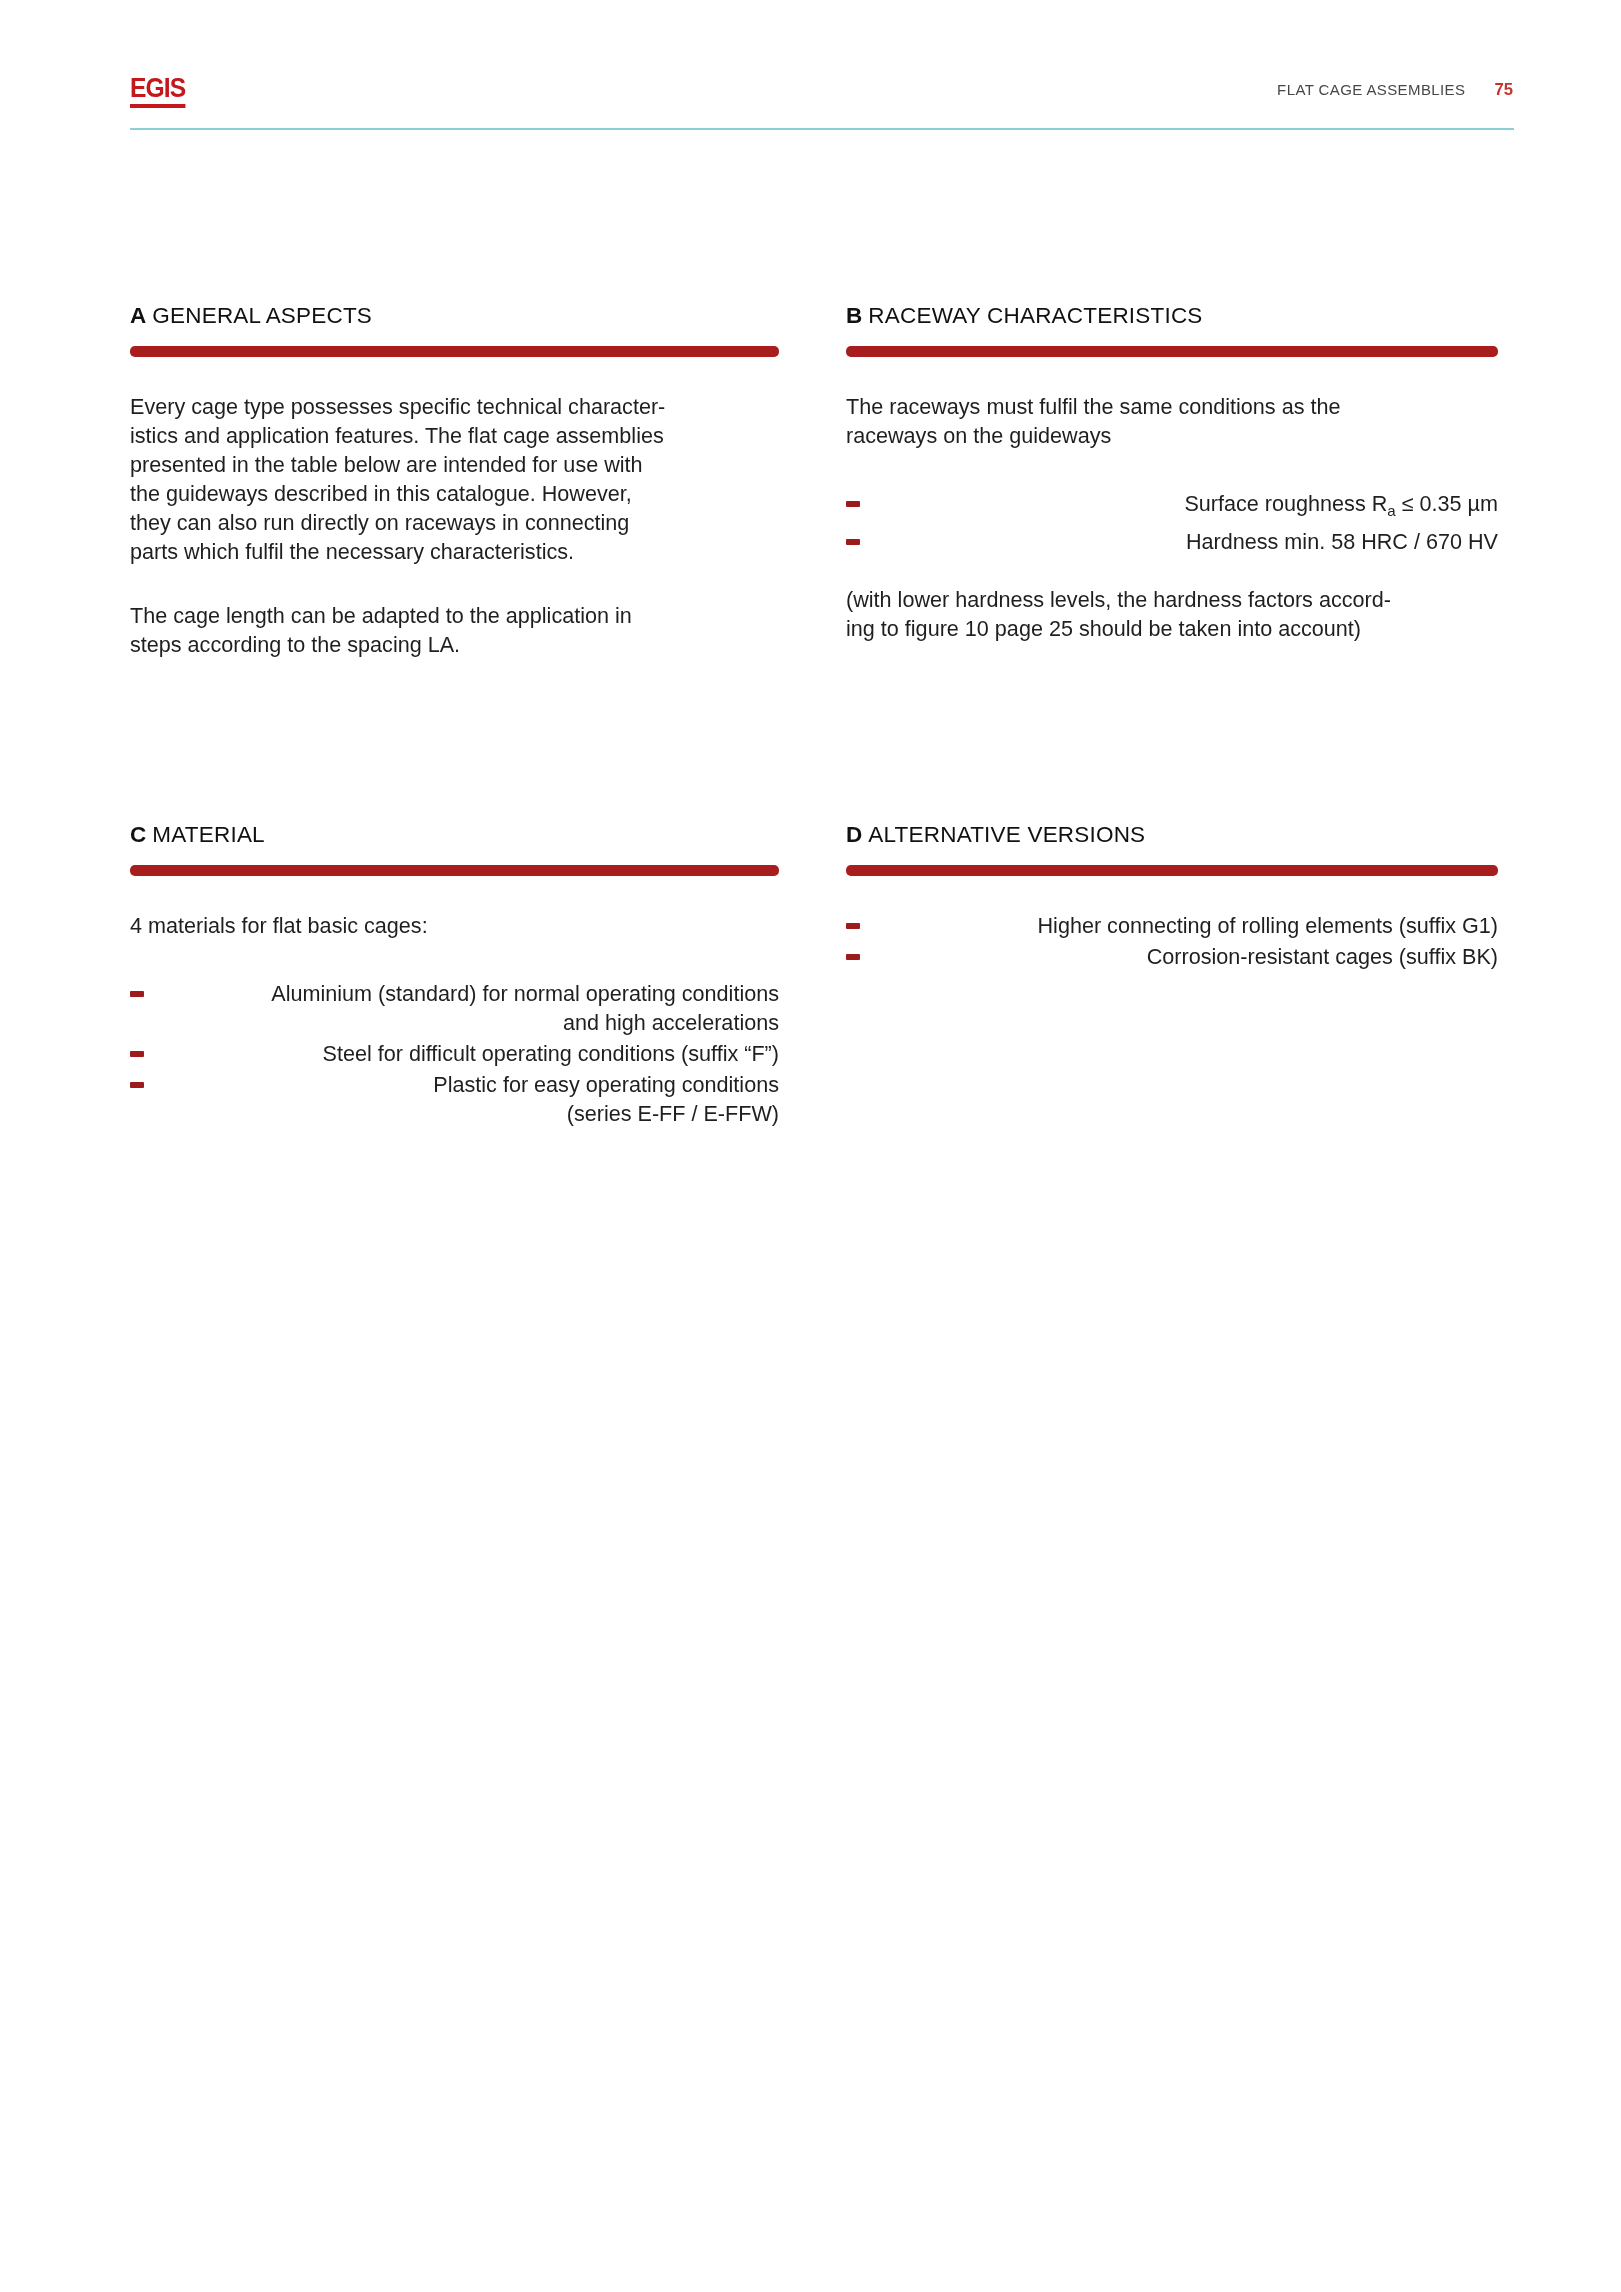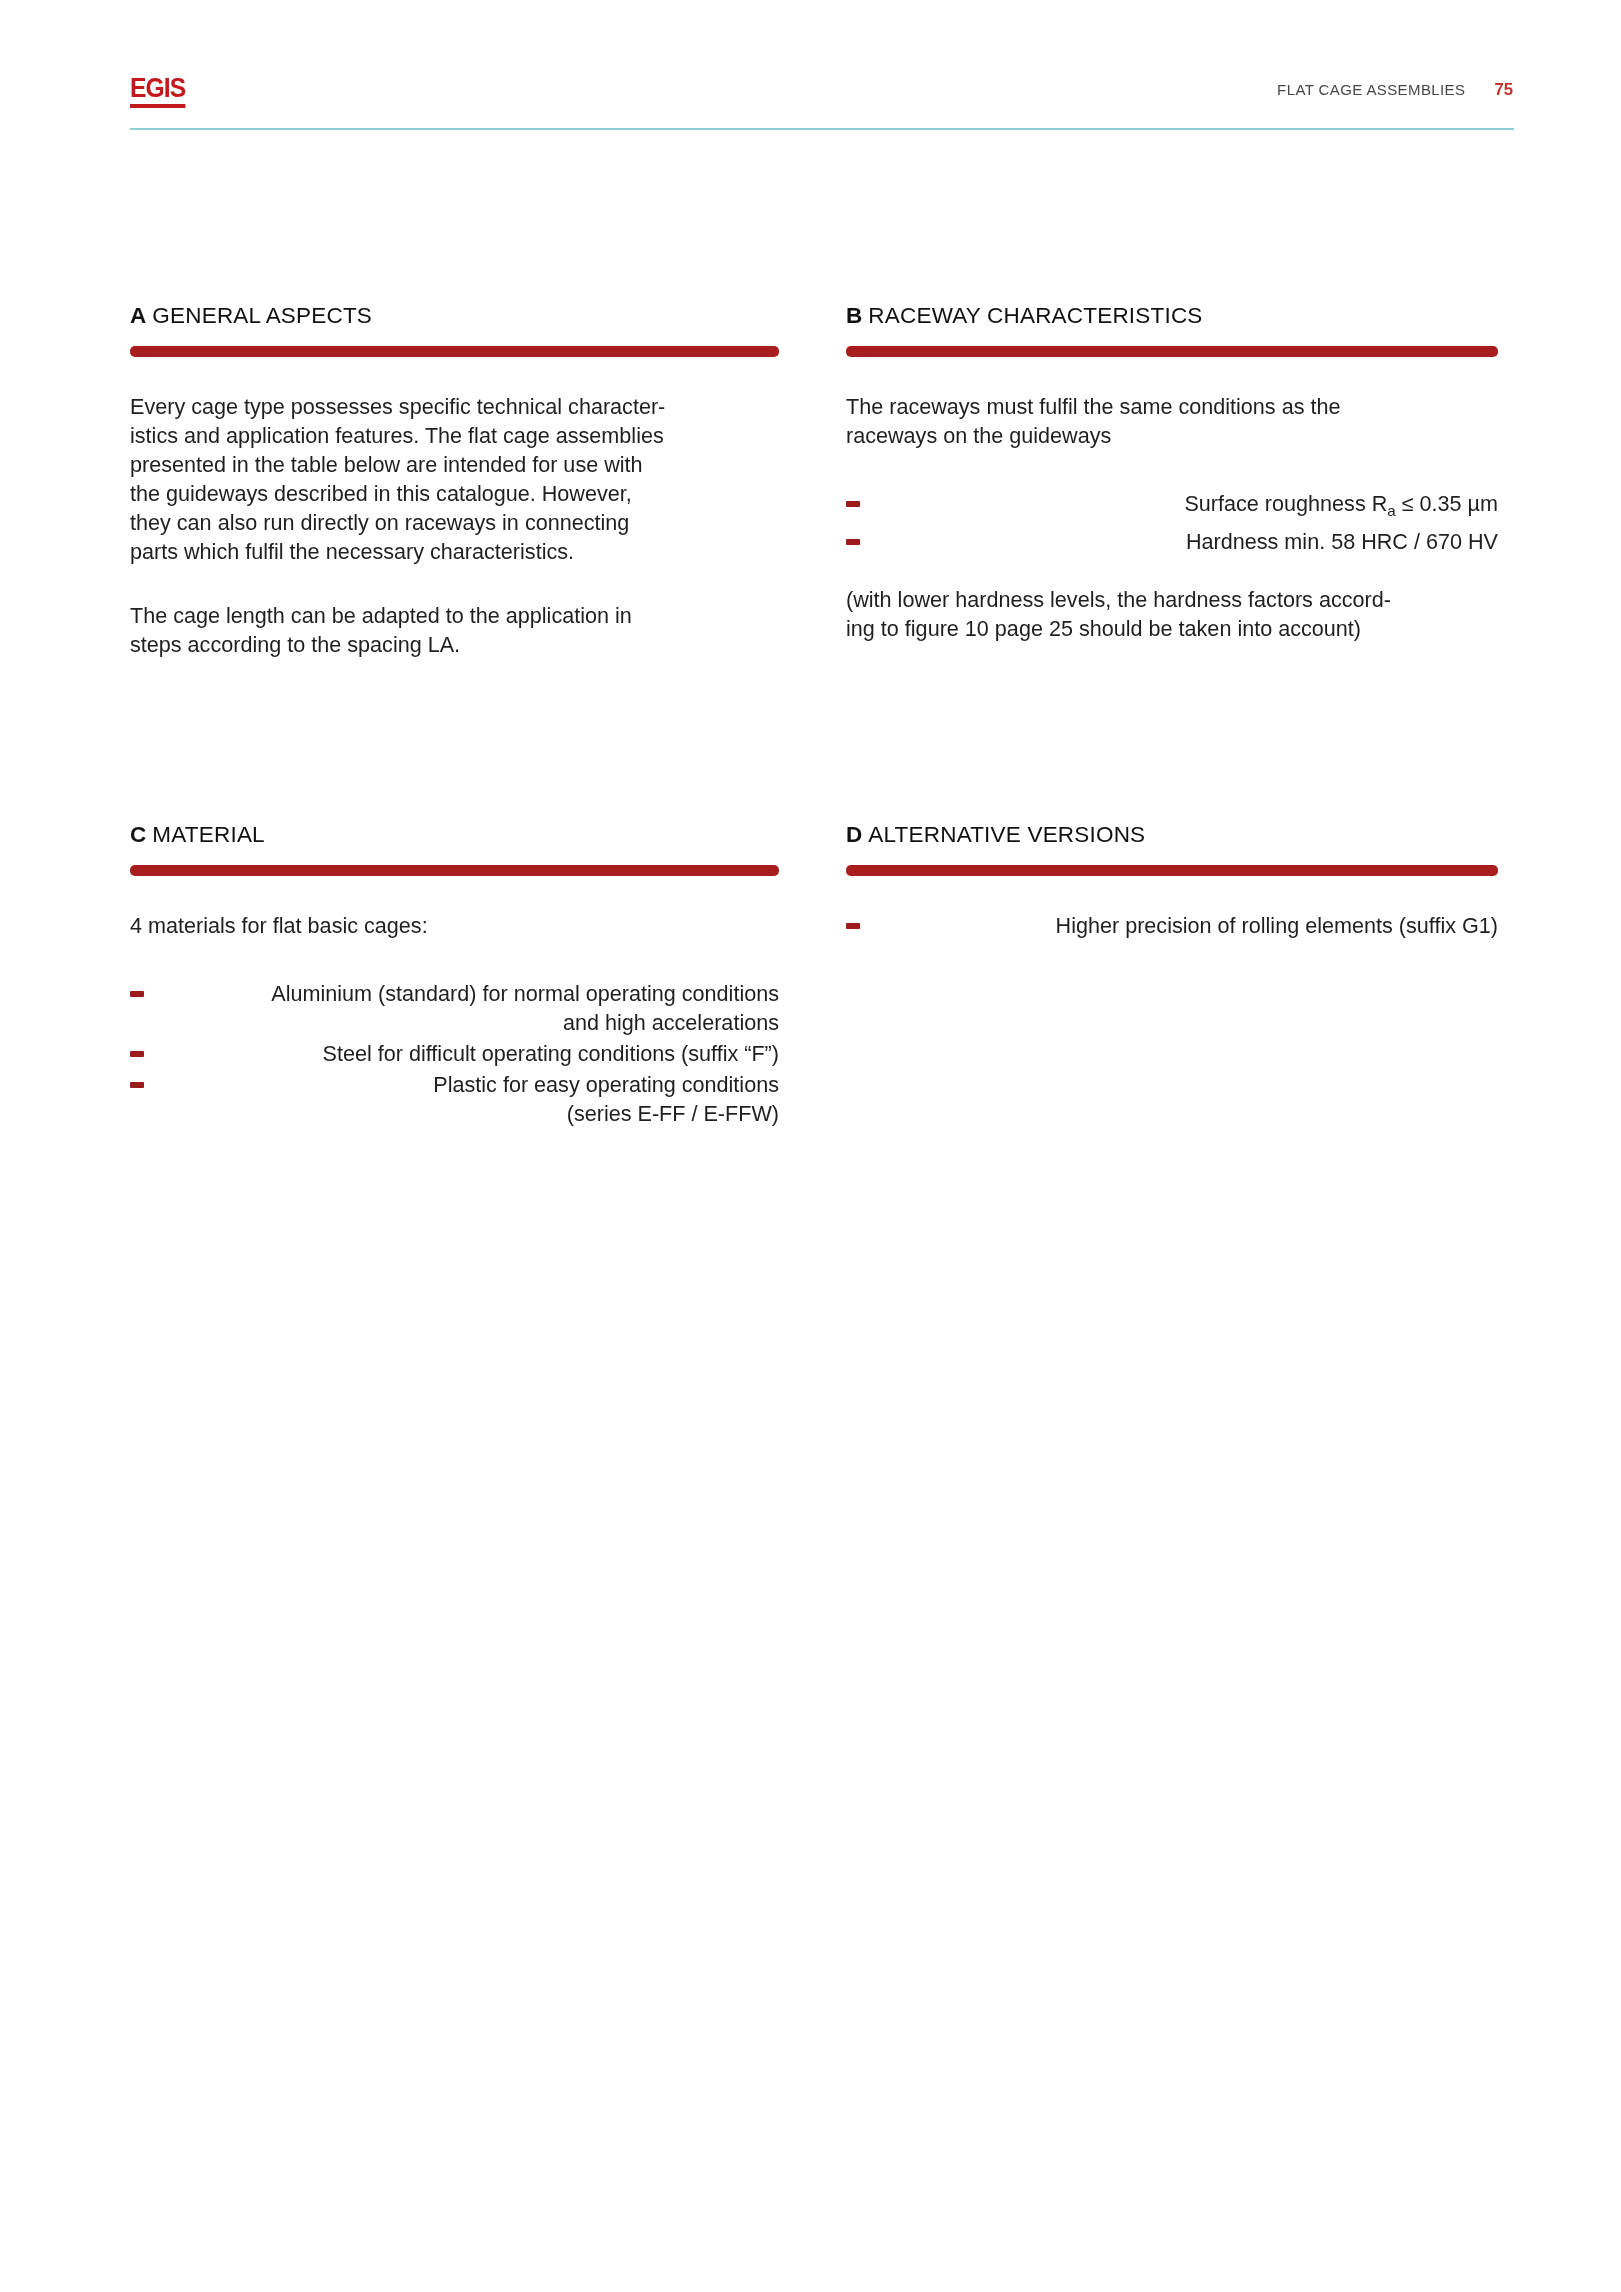--- a/index.html
+++ b/index.html
@@ -182,19 +182,23 @@
     </div>
   </div>
 
   <div class="col col-right">
     <h2 class="section-title"><span class="section-letter">D</span><span>ALTERNATIVE VERSIONS</span></h2>
     <div class="section-bar"></div>
     <div class="section-body">
       <ul class="bullet-list">
         <li class="bullet-item">
           <span class="bullet-marker"></span>
-          <span class="bullet-text">Higher precision of rolling elements (suffix G1)</span>
+          <span class="bullet-text">Higher connecting of rolling elements (suffix G1)</span>
+        </li>
+        <li class="bullet-item">
+          <span class="bullet-marker"></span>
+          <span class="bullet-text">Corrosion-resistant cages (suffix BK)</span>
         </li>
       </ul>
     </div>
   </div>
 </div>
 
 
 </body></html>

